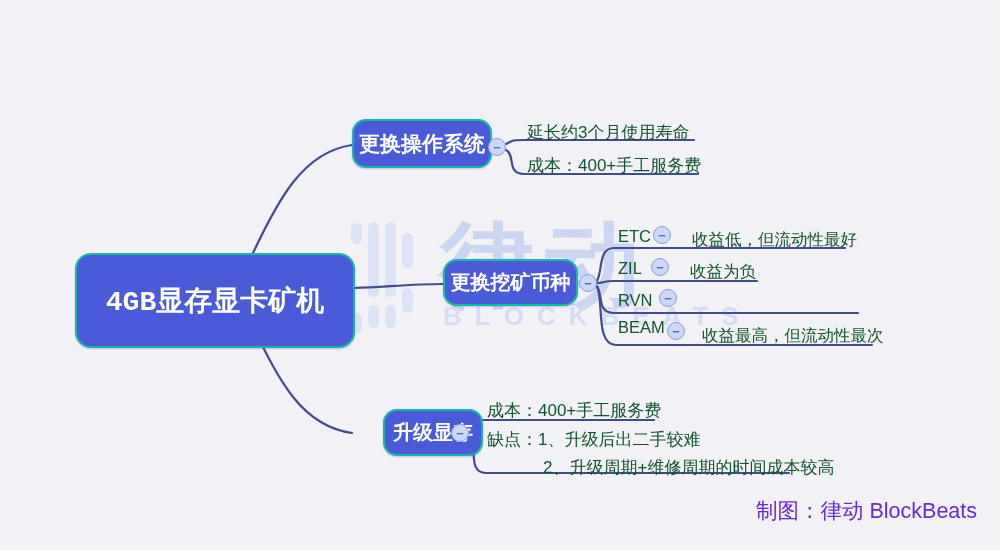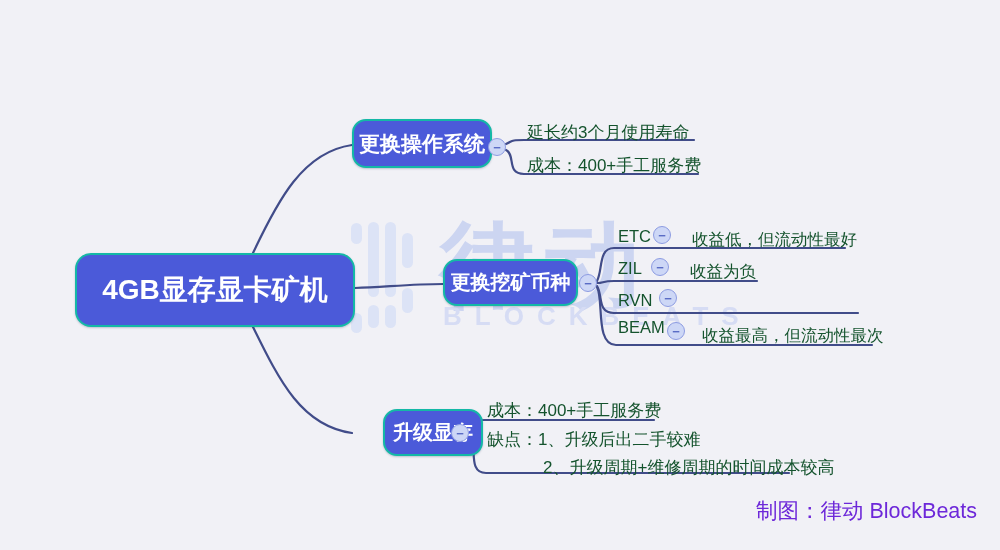--- a/index.html
+++ b/index.html
@@ -84,21 +84,21 @@
 
     <path d="M 597 281 C 603 270 598 248 614 248 L 845 248"></path>
     <path d="M 597 283 C 604 283 602 281 614 281 L 757 281"></path>
     <path d="M 597 286 C 603 295 597 313 614 313 L 858 313"></path>
     <path d="M 597 287 C 604 300 595 345 616 345 L 872 345"></path>
 
     <path d="M 469 430 C 478 427 470 420 484 420 L 654 420"></path>
     <path d="M 469 437 C 479 442 466 473 486 473 L 789 473"></path>
   </svg>
 
-  <div class="node" style="left:75px;top:253px;width:280px;height:74px;font-size:28px;border-radius:16px;">4GB显存显卡矿机</div>
+  <div class="node" style="left:75px;top:253px;width:280px;height:95px;font-size:28px;border-radius:16px;font-family:Liberation Mono, monospace;">4GB显存显卡矿机</div>
 
   <div class="node" style="left:352px;top:119px;width:140px;height:49px;font-size:21px;">更换操作系统</div>
 
   <div class="node" style="left:443px;top:259px;width:135px;height:47px;font-size:20px;">更换挖矿币种</div>
 
   <div class="node" style="left:352px;top:409px;width:100px;height:47px;font-size:20px;margin-left:31px;">升级显存</div>
 
   <div class="collapse" style="left:488px;top:138px;">−</div>
   <div class="collapse" style="left:579px;top:274px;">−</div>
   <div class="collapse" style="left:451px;top:424px;">−</div>

